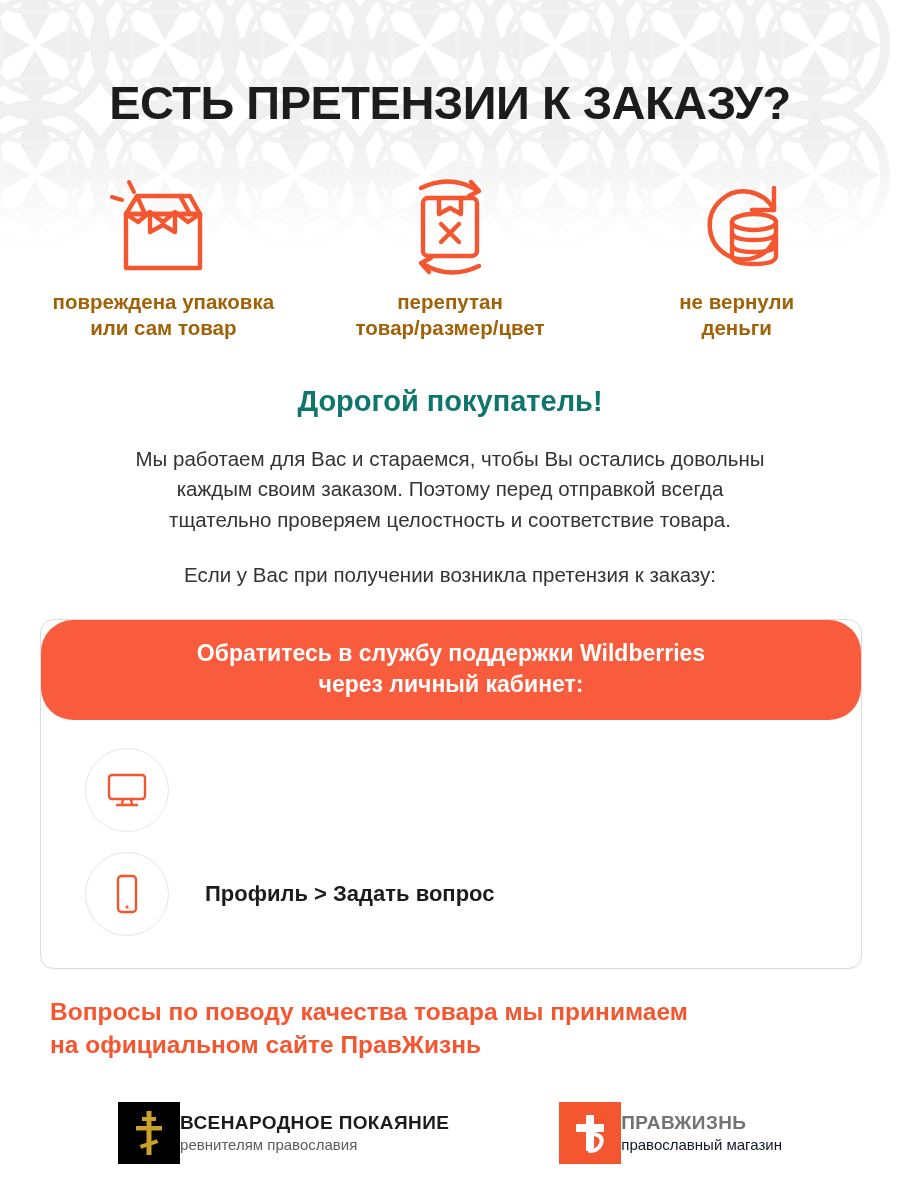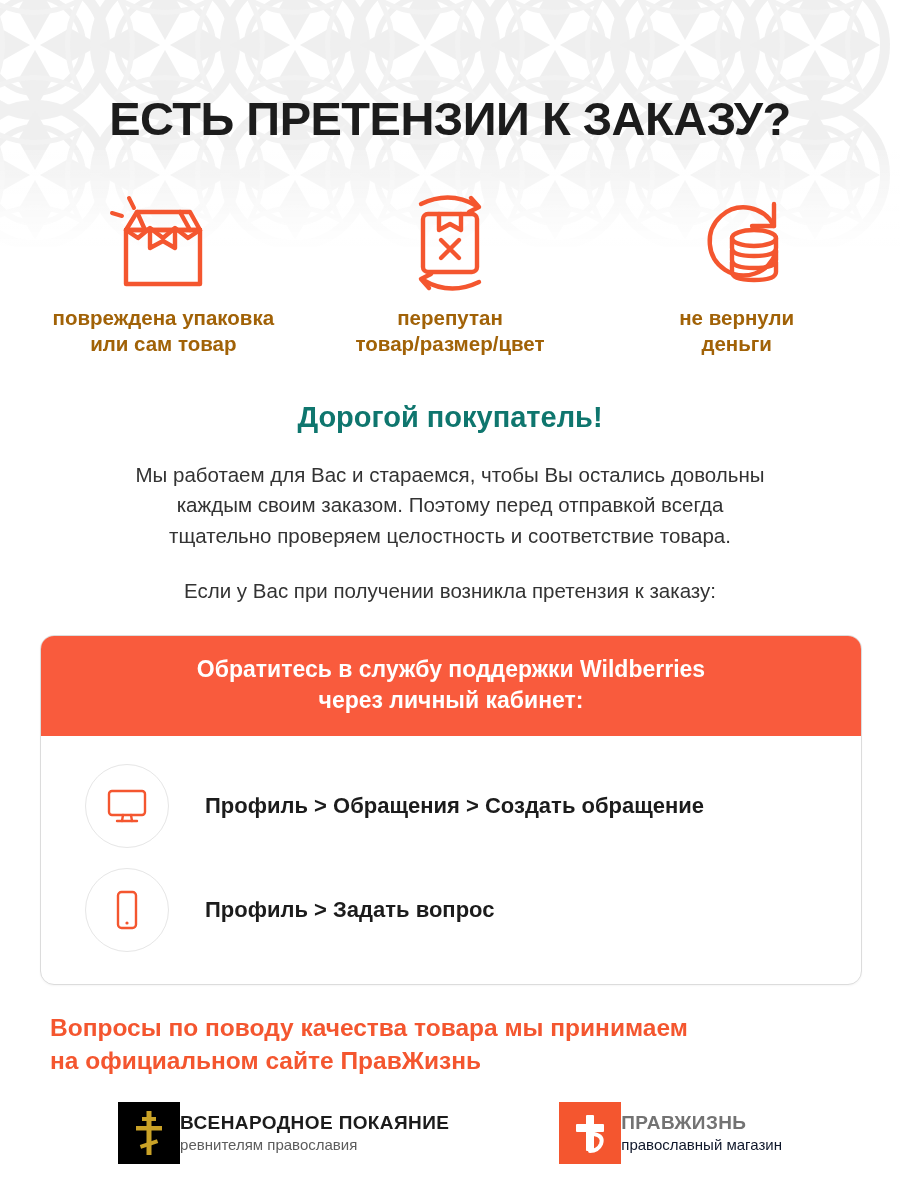--- a/index.html
+++ b/index.html
@@ -29,21 +29,21 @@
   .ornament-band svg {
     display: block;
   }
 
   
   .page {
     position: relative;
     width: 900px;
     height: 1200px;
     box-sizing: border-box;
-    padding: 16px 40px;
+    padding: 0 40px;
   }
 
   
   .headline {
     margin: 0;
     padding-top: 78px;
     text-align: center;
     font-size: 47px;
     line-height: 1.05;
     font-weight: bold;
@@ -117,20 +117,21 @@
   }
   .support-head {
     background: #f95b3d;
     color: #ffffff;
     text-align: center;
     font-size: 23px;
     font-weight: bold;
     line-height: 1.35;
     padding: 18px 10px 20px 10px;
     white-space: pre-line;
+    border-radius: 32px;
   }
   .support-rows {
     padding: 18px 0 22px 0;
   }
   .support-row {
     display: flex;
     align-items: center;
     padding: 10px 0 10px 44px;
   }
   .support-row-icon {
@@ -333,21 +334,20 @@
       <div class="support-row">
         <div class="support-row-icon">
           <svg width="46" height="46" viewBox="0 0 46 46" xmlns="http://www.w3.org/2000/svg" aria-hidden="true">
             <g fill="none" stroke="#F4562F" stroke-width="2.4" stroke-linejoin="round" stroke-linecap="round">
               <rect x="5" y="8" width="36" height="24" rx="3"></rect>
               <path d="M19 32 L18 38 M27 32 L28 38"></path>
               <path d="M13 38 L33 38"></path>
             </g>
           </svg>
         </div>
-        <div class="support-row-text">Профиль &gt; Обращения &gt; Создать обращение</div>
       </div>
 
       <div class="support-row">
         <div class="support-row-icon">
           <svg width="46" height="46" viewBox="0 0 46 46" xmlns="http://www.w3.org/2000/svg" aria-hidden="true">
             <g fill="none" stroke="#F4562F" stroke-width="2.4" stroke-linejoin="round" stroke-linecap="round">
               <rect x="14" y="5" width="18" height="36" rx="3.5"></rect>
               <circle cx="23" cy="36" r="1.6" fill="#F4562F" stroke="none"></circle>
             </g>
           </svg>

